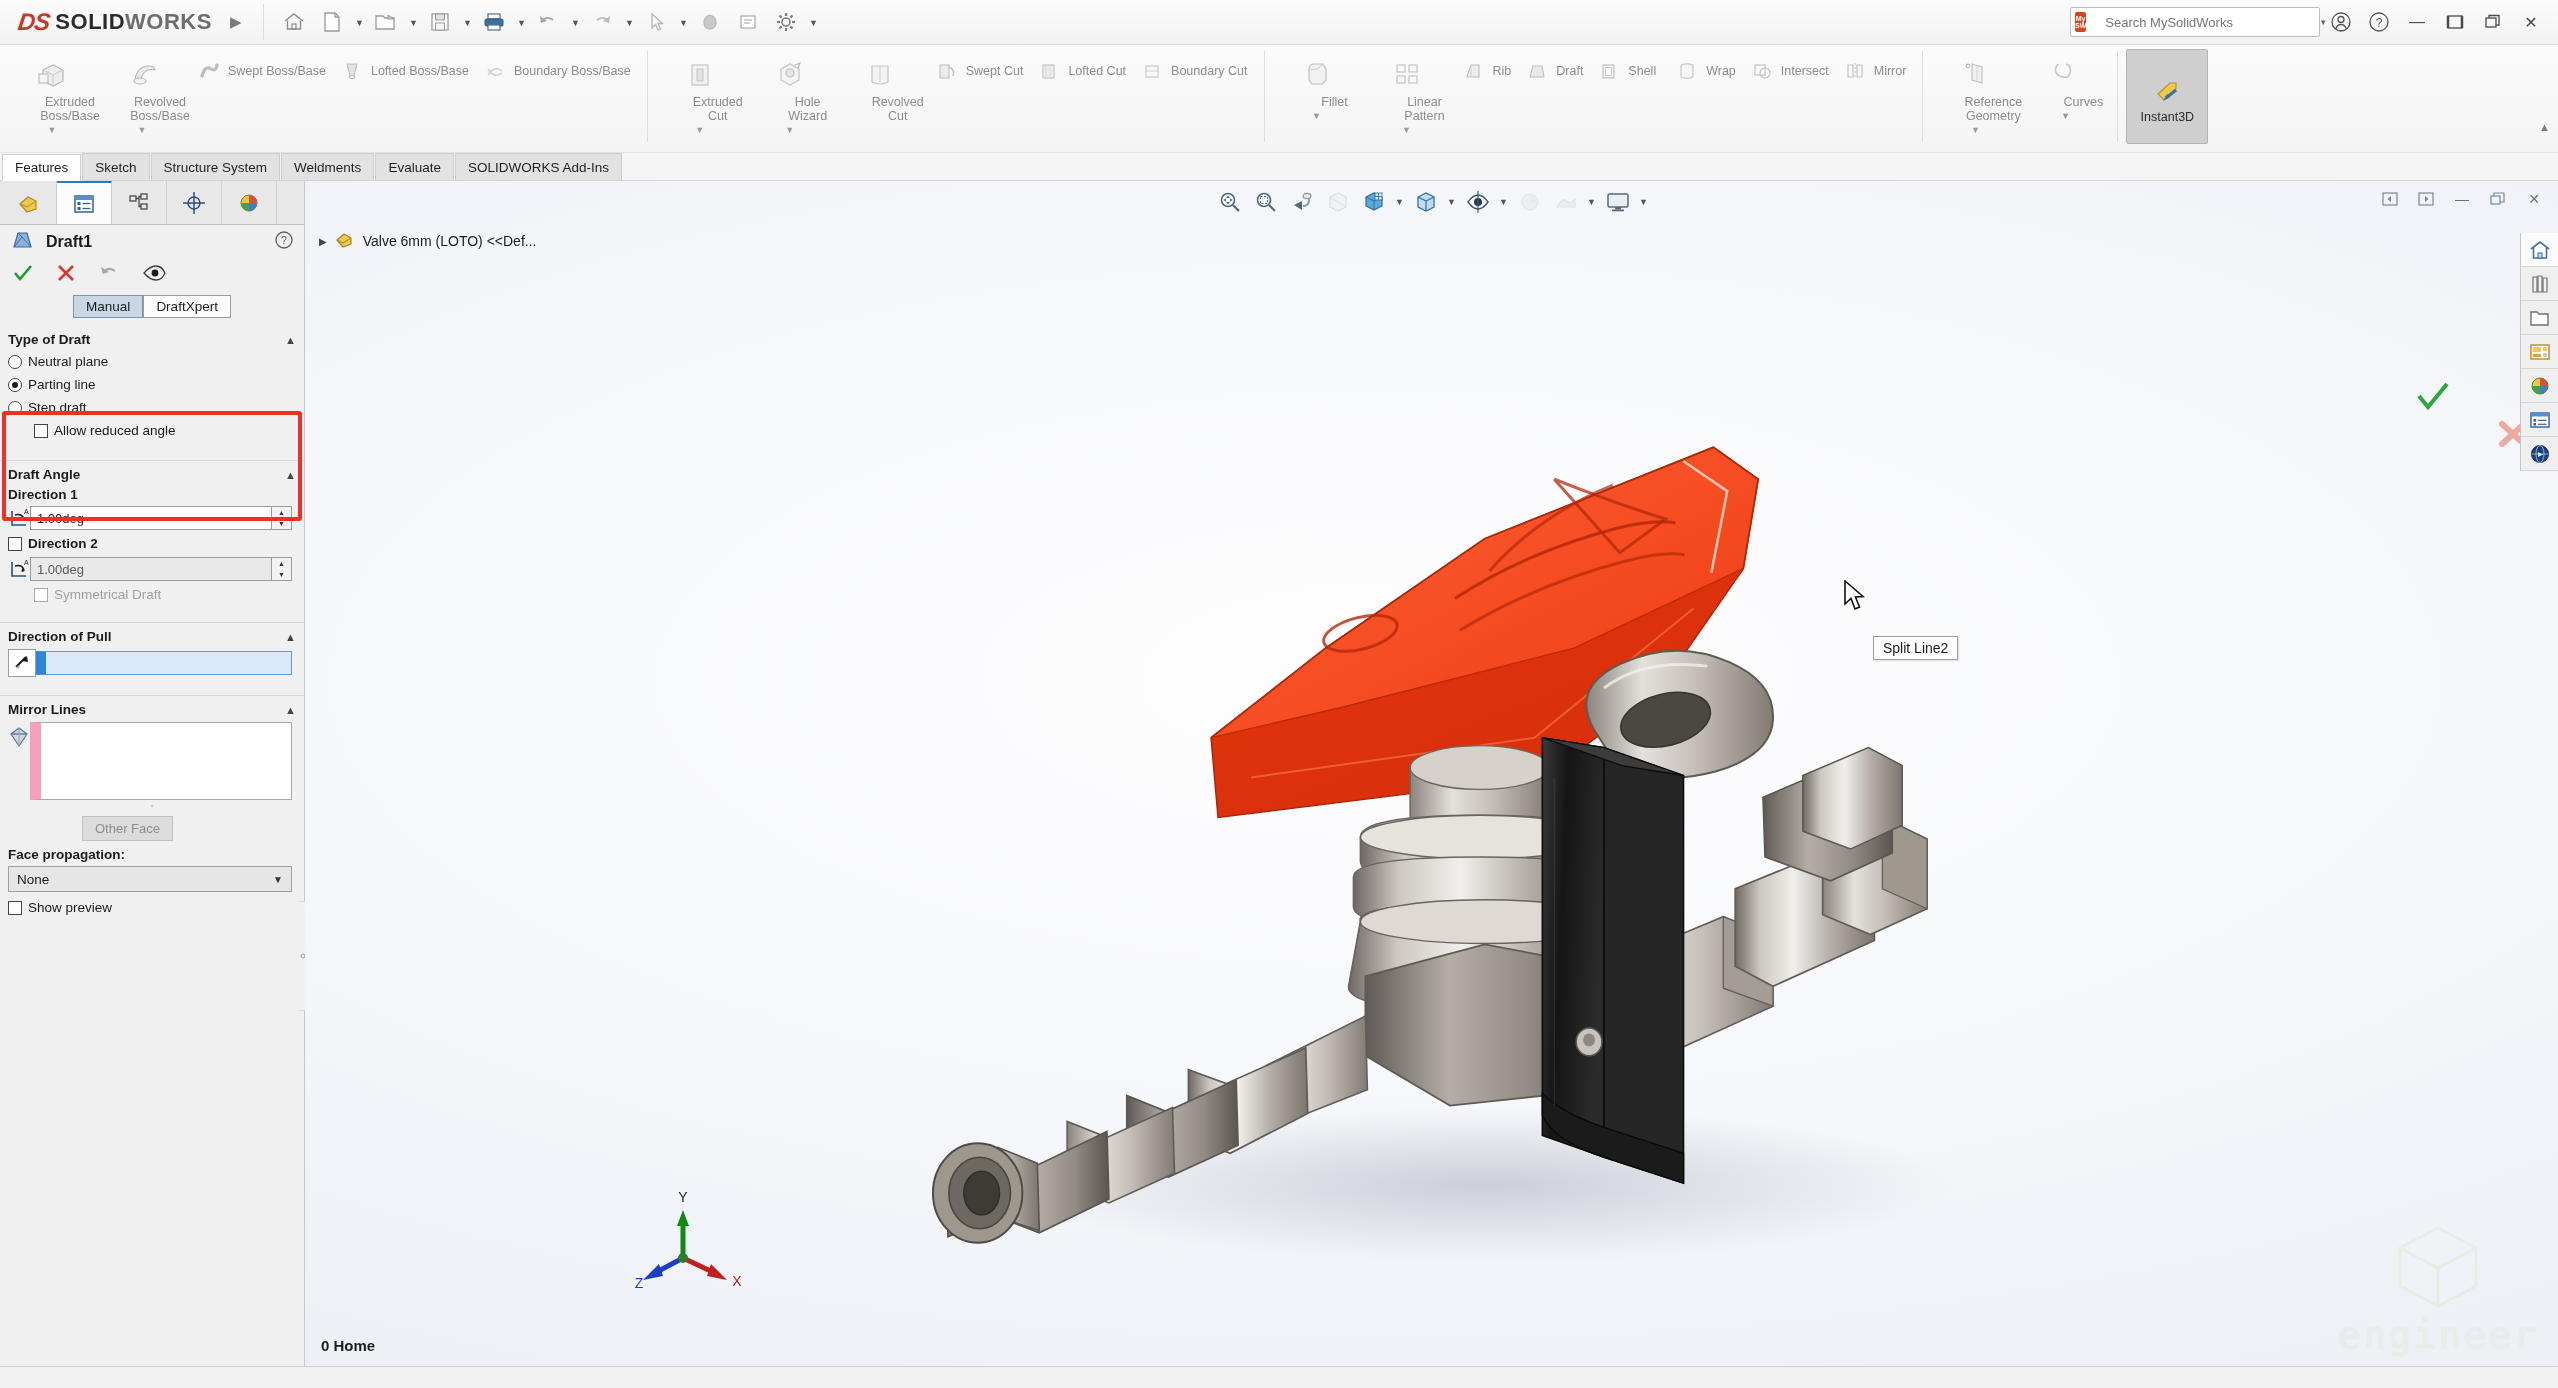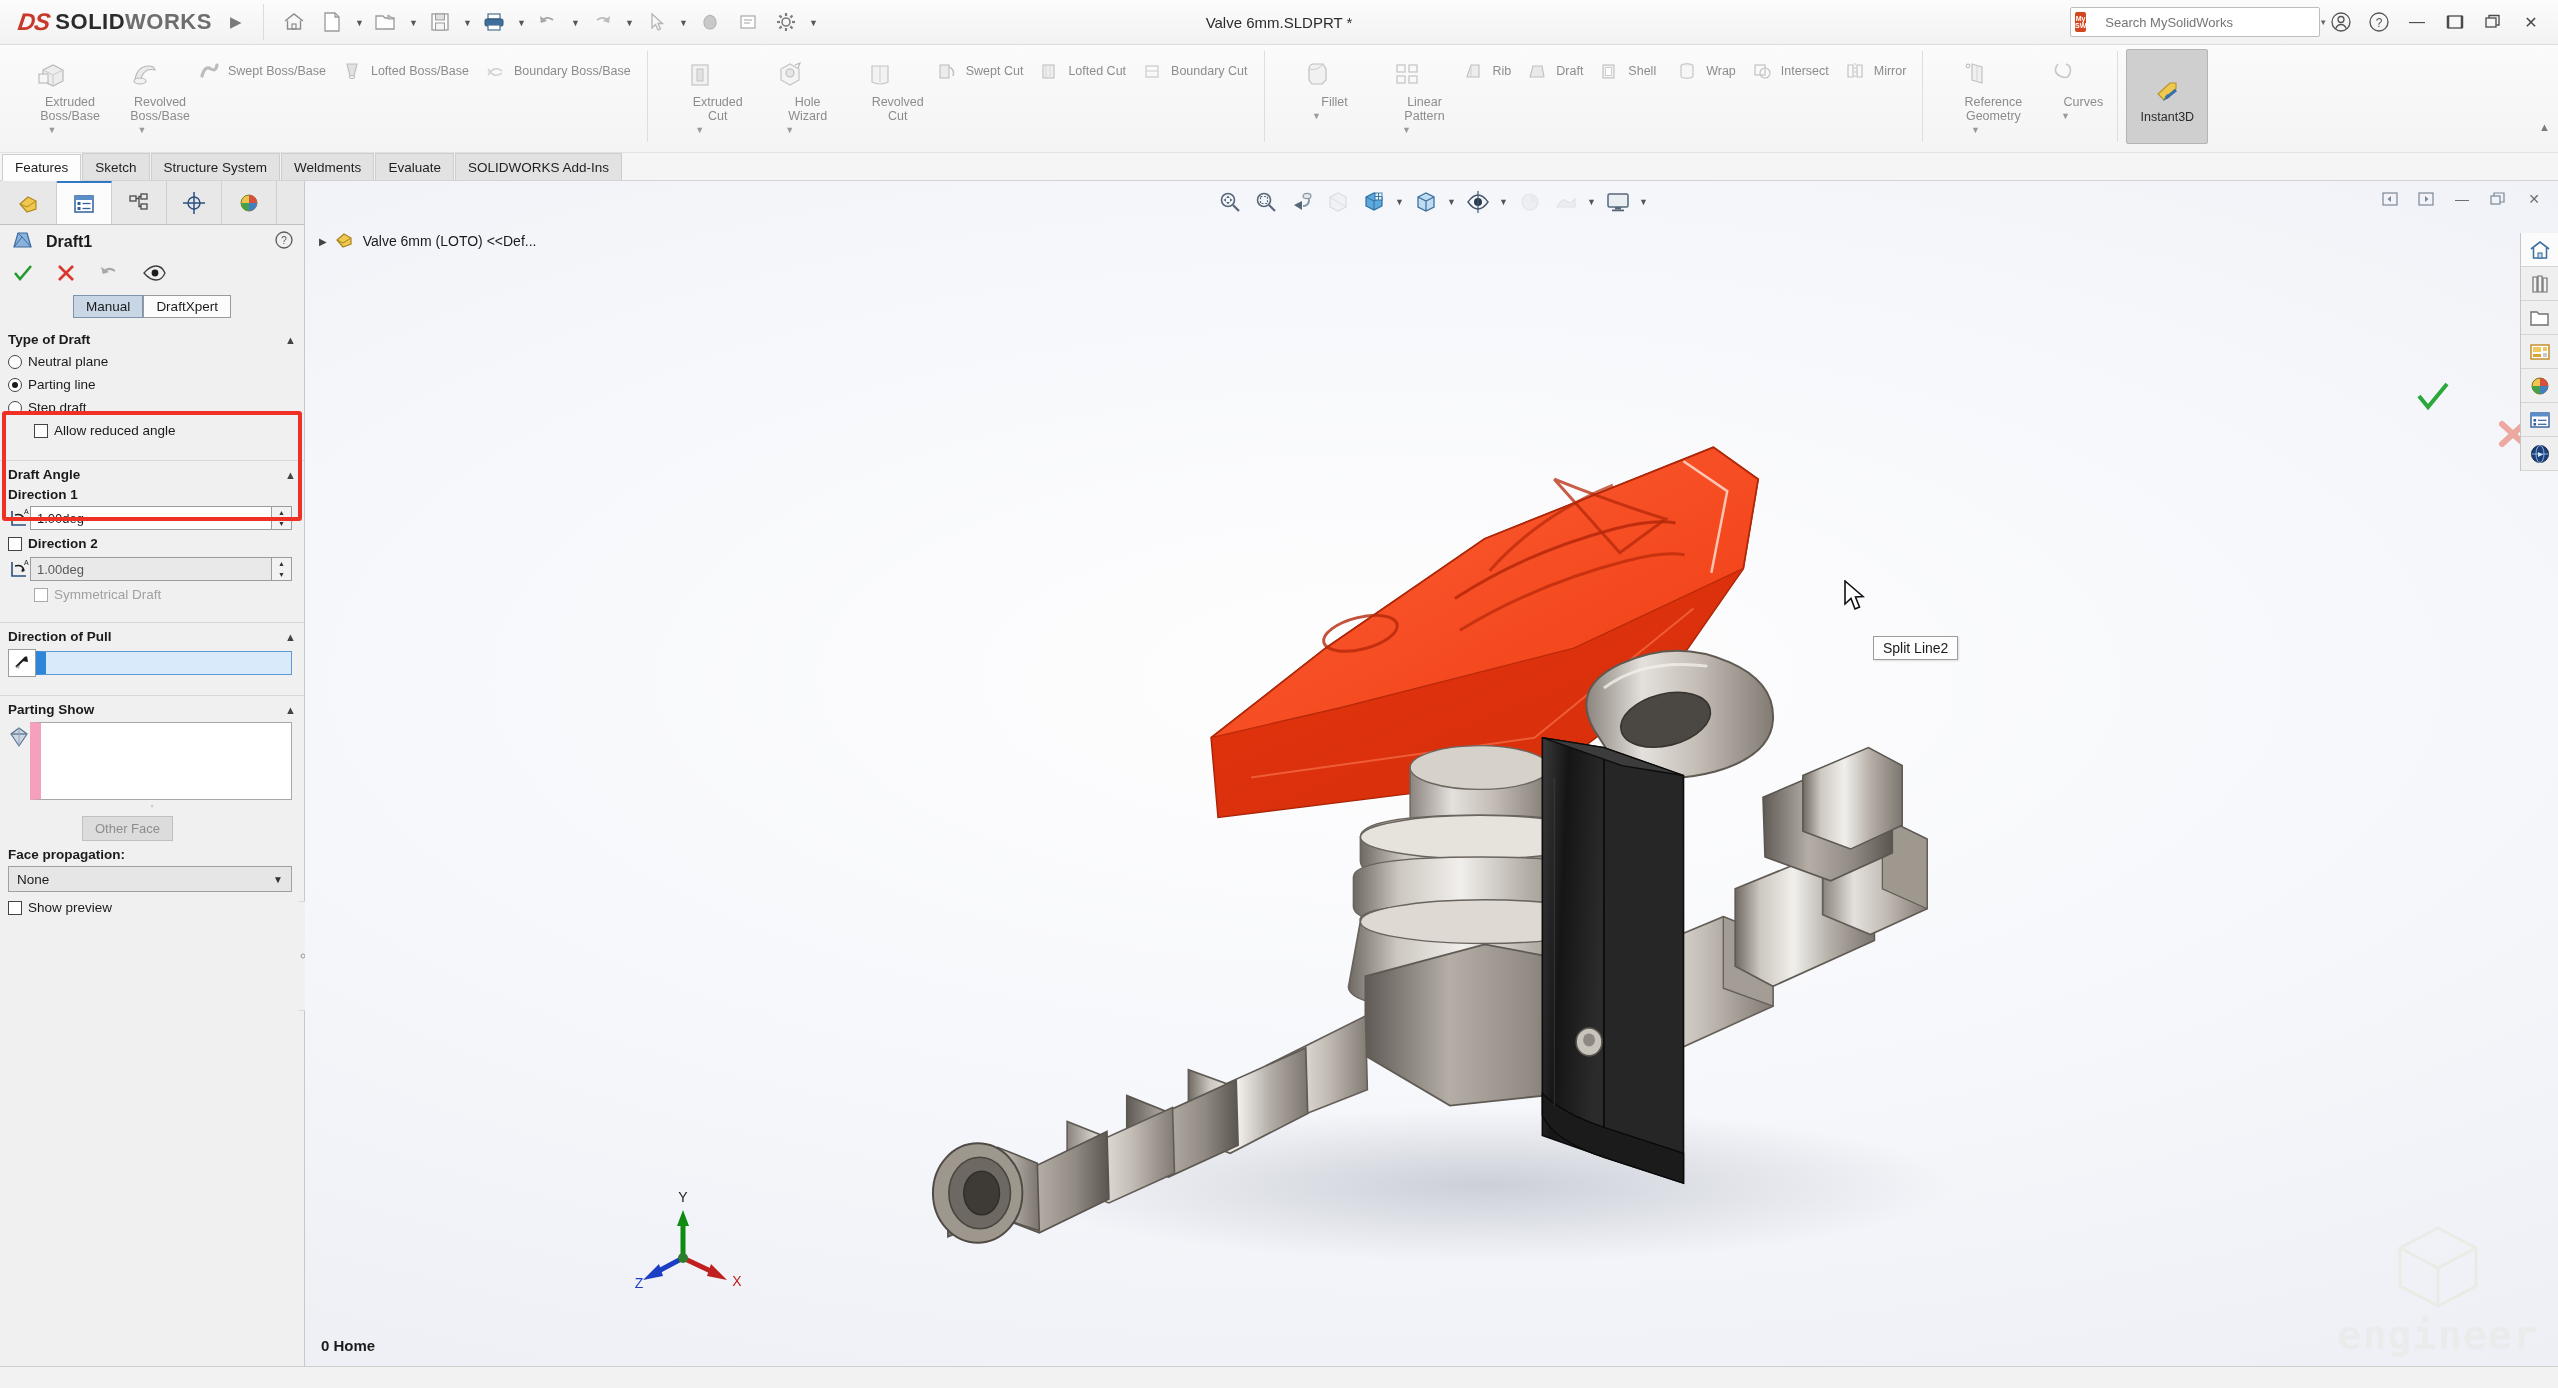--- a/index.html
+++ b/index.html
@@ -269,21 +269,20 @@
               <line x1="5.5" y1="5.5" x2="7.6" y2="7.6"></line>
               <line x1="16.4" y1="16.4" x2="18.5" y2="18.5"></line>
               <line x1="18.5" y1="5.5" x2="16.4" y2="7.6"></line>
               <line x1="7.6" y1="16.4" x2="5.5" y2="18.5"></line>
             </g>
           </svg>
       </div>
       <div class="tb-caret">▼</div>
     </div>
 
-    <div class="doc-title">Valve 6mm.SLDPRT *</div>
 
     <div class="tb-right">
       <div class="searchbox">
         <span class="mysw">
             <span>My</span>
             <span>SW</span>
           </span>
         <input type="text" placeholder="Search MySolidWorks" style="">
         <svg width="17" height="17" viewBox="0 0 17 17">
             <circle cx="7" cy="7" r="5" fill="none" stroke="#5a5a5a" stroke-width="1.5"></circle>
@@ -760,21 +759,21 @@
                 <path d="M16 4 L17 10 L11 9 Z" fill="#1b1b1b"></path>
                 <path d="M5 15 L9 13 L8 17 Z" fill="#b0b0b0"></path>
               </svg>
           </span>
           <span class="selbox"></span>
         </div>
       </div>
 
       <div class="section" style="margin-top:10px;">
         <div class="sec-head">
-          <span class="sec-title">Parting Show</span>
+          <span class="sec-title">Mirror Lines</span>
           <span class="sec-chevron">▲</span>
         </div>
         <div class="field-row" style="align-items:flex-start;">
           <span class="ficon" style="margin-top:4px;">
             <svg width="22" height="22" viewBox="0 0 22 22">
                 <path d="M11 2 L19 8 L11 20 L3 8 Z" fill="#cdd7e2" stroke="#5a7490" stroke-width="1.2"></path>
                 <path d="M3 8 L19 8" stroke="#5a7490" stroke-width="1.3"></path>
                 <path d="M11 2 L11 20" stroke="#8fa3b8" stroke-width="1"></path>
               </svg>
           </span>

